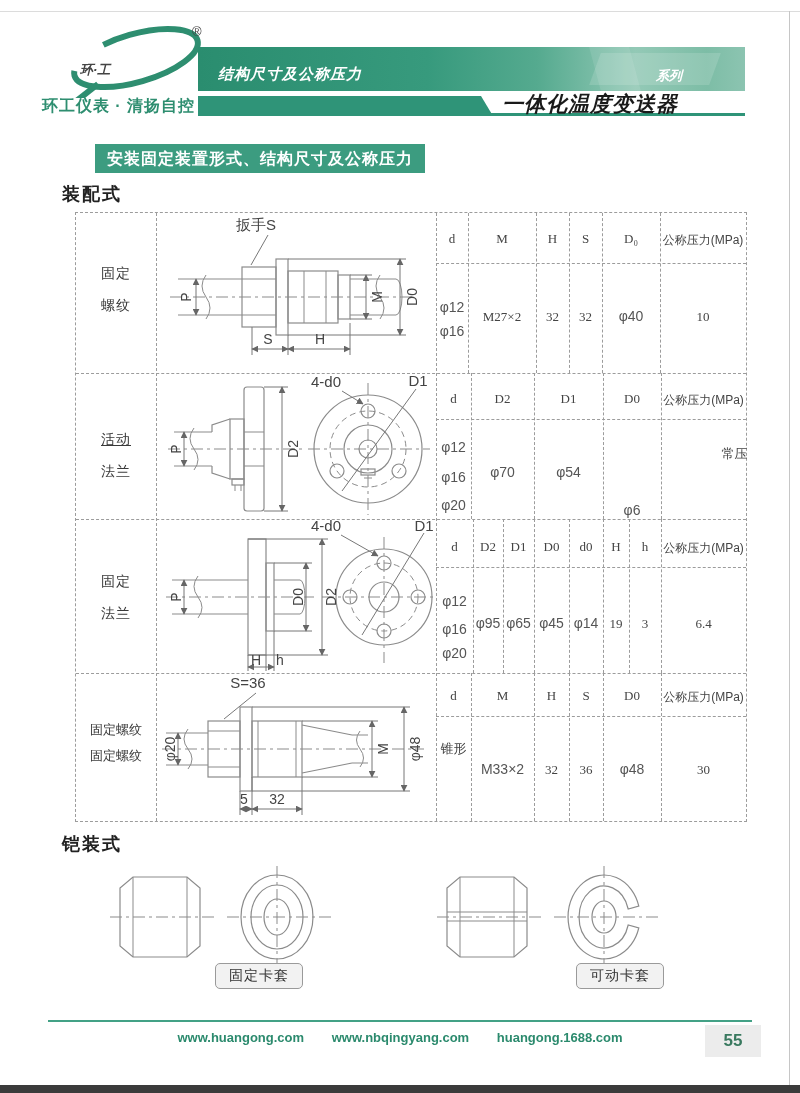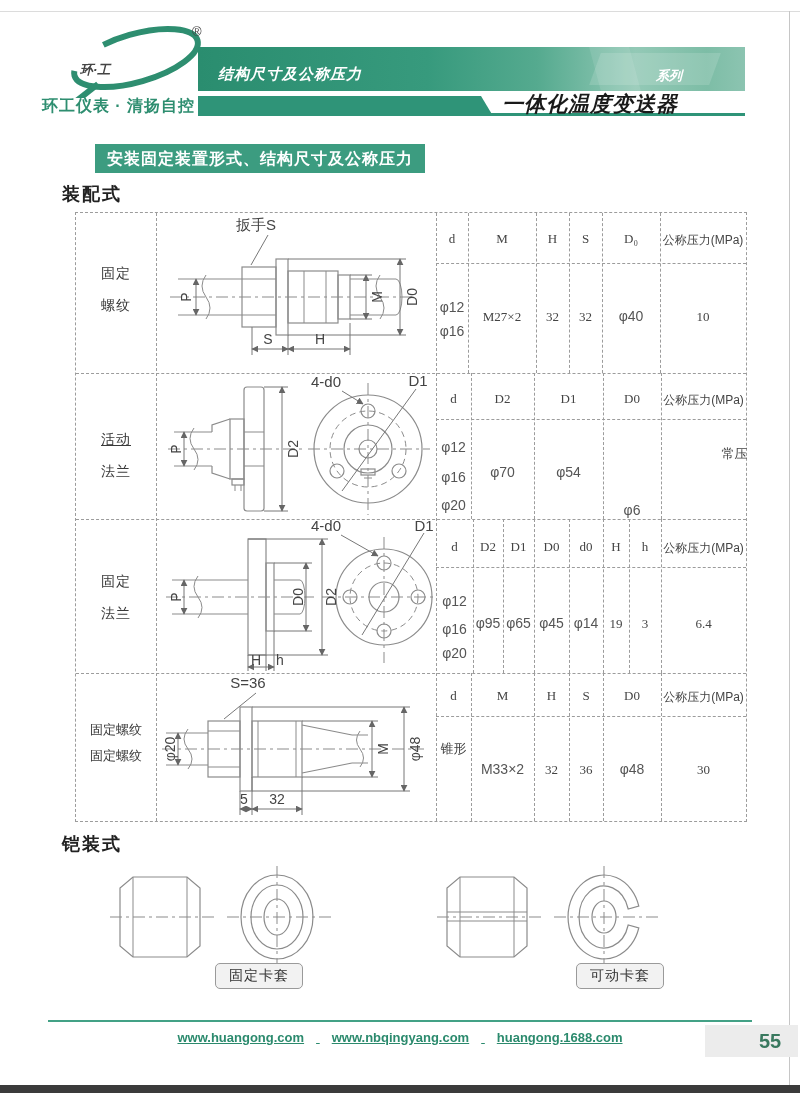--- a/index.html
+++ b/index.html
@@ -51,24 +51,24 @@
   svg text{fill:#444;font-size:13px;font-family:"Liberation Sans","DejaVu Sans",sans-serif;}
   svg .lbl{font-size:14px;}
   svg .big{font-size:15px;}
 
   
   .tag-box{position:absolute;border:1px solid #9a9a9a;border-radius:5px;background:#f2f2f2;
     font-size:14px;color:#333;padding:3px 13px;letter-spacing:1px;}
 
   
   .footer-line{left:48px;top:1020px;width:704px;height:2px;background:#43a186;}
-  .footer-links{left:0;top:1030px;width:800px;text-align:center;color:#2b8a6d;font-size:13px;font-weight:bold;text-decoration:underline;}
+  .footer-links{left:0;top:1030px;width:800px;text-align:center;color:#2b8a6d;font-size:13px;font-weight:bold;}
   .footer-links span{margin:0 12px;}
   .page-box{left:705px;top:1025px;width:56px;height:32px;background:#ececec;
-    text-align:center;line-height:32px;font-size:20px;color:#39795f;font-weight:bold;padding-left:37px;}
+    text-align:center;line-height:32px;font-size:17px;color:#39795f;font-weight:bold;}
 </style>
 </head>
 <body>
 
 <div class="abs top-hairline"></div>
 <div class="abs right-hairline"></div>
 <div class="abs bottom-strip"></div>
 
 <svg class="abs" style="left:36px;top:20px;" width="180" height="78">
   <ellipse cx="100" cy="38" rx="64" ry="24" transform="rotate(-16 100 38)" fill="none" stroke="#2e8e70" stroke-width="6" stroke-dasharray="150 40"></ellipse>

